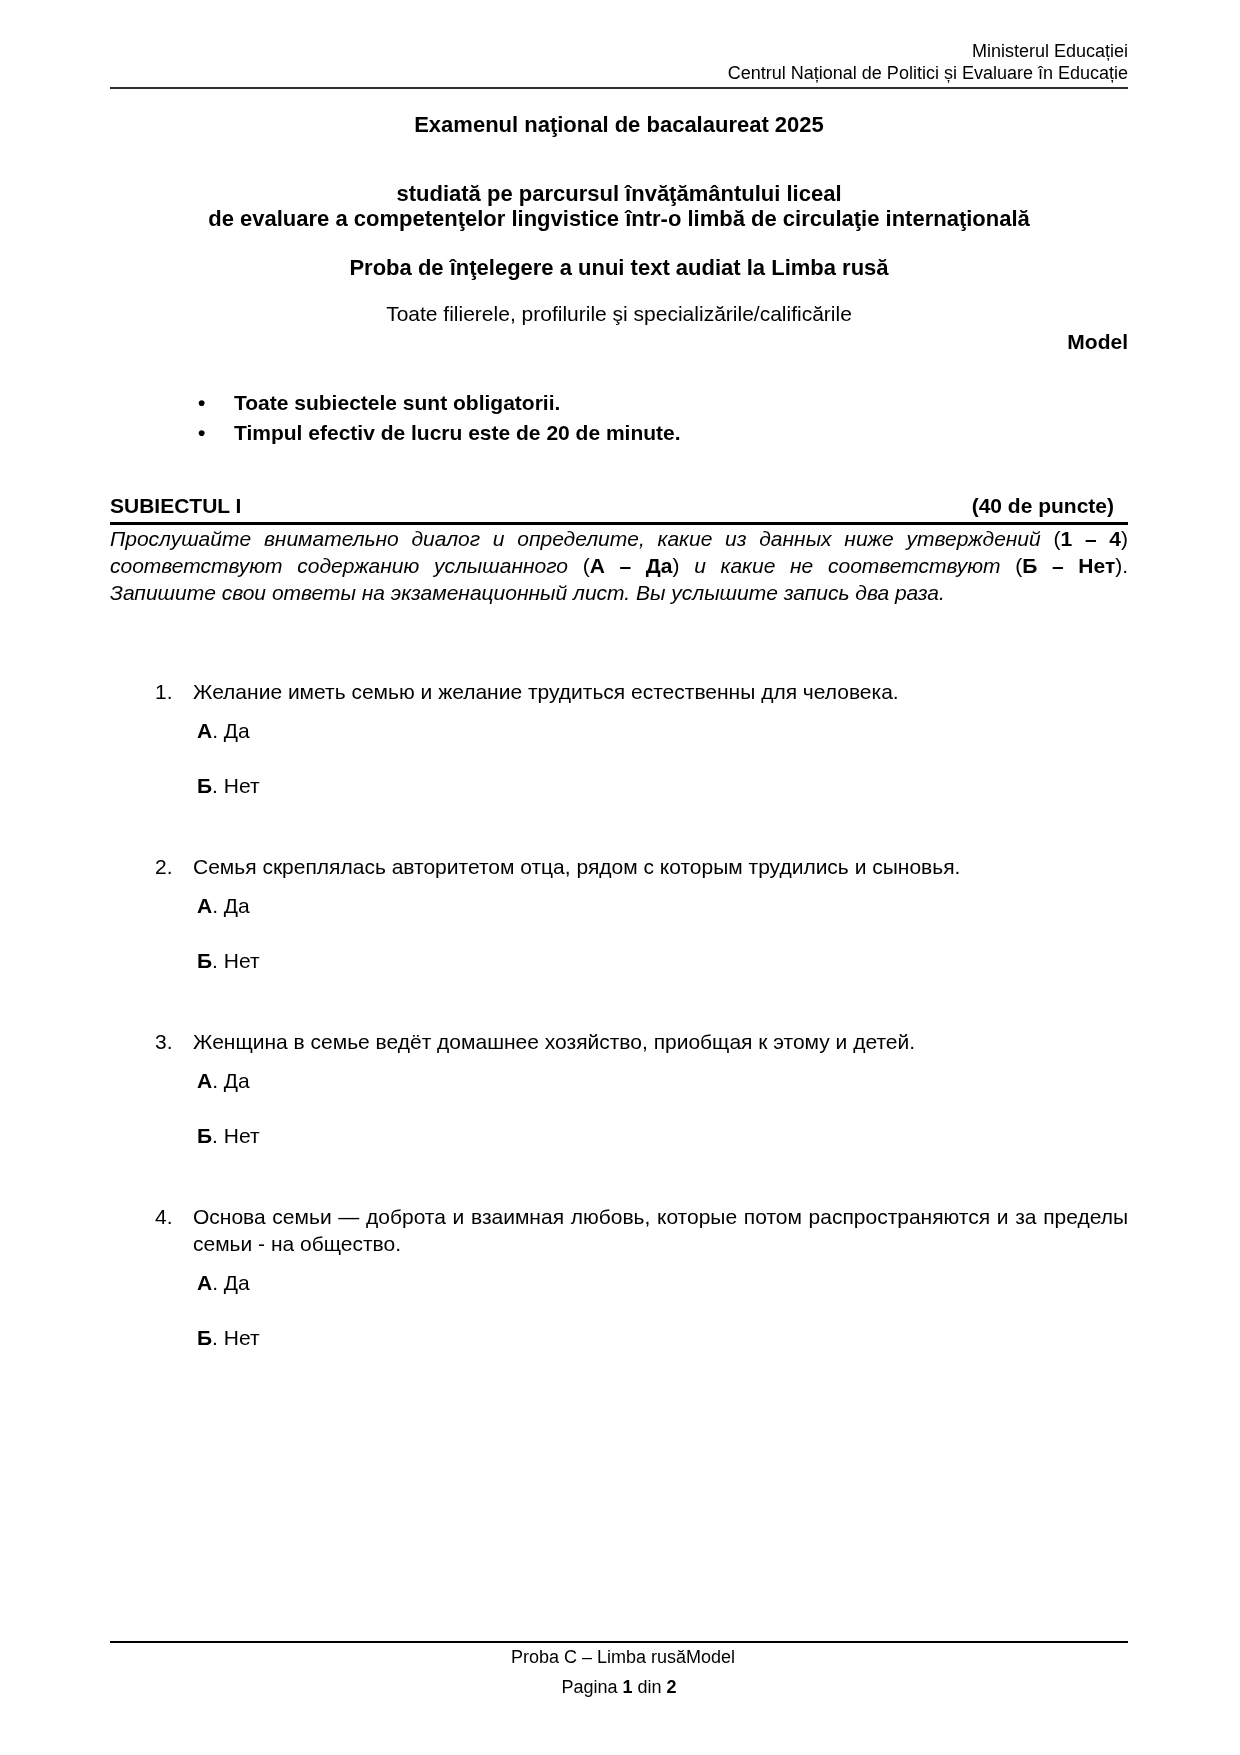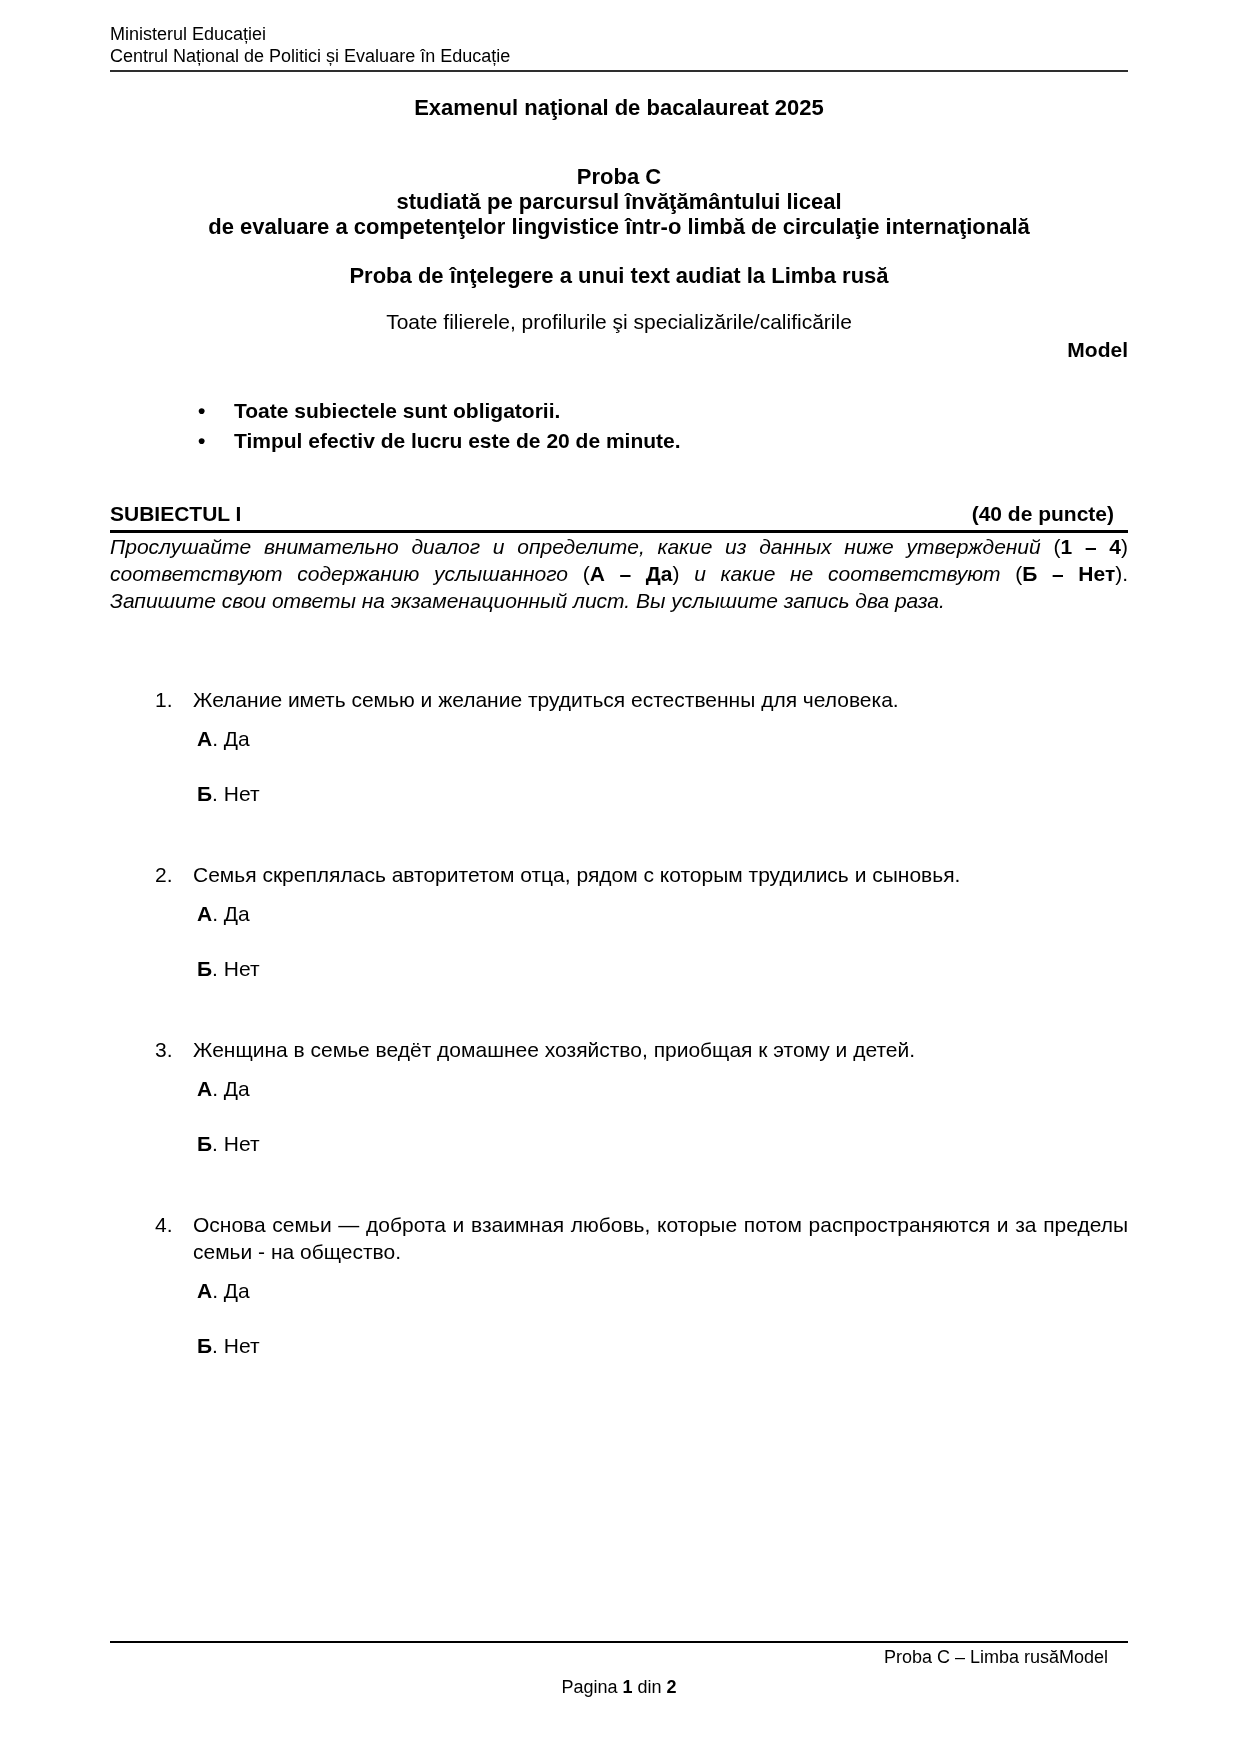--- a/index.html
+++ b/index.html
@@ -12,23 +12,23 @@
     font-family: "Liberation Sans", "DejaVu Sans", sans-serif;
     overflow: hidden;
   }
   .content {
     position: absolute;
     left: 110px;
     top: 0;
     width: 1018px;
   }
   .doc-header {
-    padding-top: 23px;
+    padding-top: 40px;
     padding-bottom: 3px;
-    text-align: left;
+    text-align: right;
     font-size: 18px;
     line-height: 22px;
     border-bottom: 2px solid #2e2e2e;
   }
   .doc-title {
     margin-top: 24px;
     text-align: center;
     font-weight: bold;
     font-size: 22px;
     line-height: 24px;
@@ -98,21 +98,21 @@
   .footer {
     position: absolute;
     left: 110px;
     top: 1641px;
     width: 1018px;
     border-top: 2px solid #000000;
     font-size: 18px;
   }
   .footer-row {
     display: flex;
-    justify-content: flex-end;
+    justify-content: center;
     padding: 3px 20px 0 28px;
     line-height: 22px;
   }
   .footer-page {
     margin-top: 8px;
     text-align: center;
     line-height: 22px;
   }
   .fb { font-weight: bold; }
 </style>
@@ -123,21 +123,20 @@
   <div class="content">
 
     <div class="doc-header">
       <div>Ministerul Educației</div>
       <div>Centrul Național de Politici și Evaluare în Educație</div>
     </div>
 
     <div class="doc-title">Examenul naţional de bacalaureat 2025</div>
 
     <div class="proba-block">
-      <div>Proba C</div>
       <div>studiată pe parcursul învăţământului liceal</div>
       <div>de evaluare a competenţelor lingvistice într-o limbă de circulaţie internaţională</div>
     </div>
 
     <div class="test-name">Proba de înţelegere a unui text audiat la Limba rusă</div>
 
     <div class="tracks">Toate filierele, profilurile şi specializările/calificările</div>
 
     <div class="model-top">Model</div>
 

